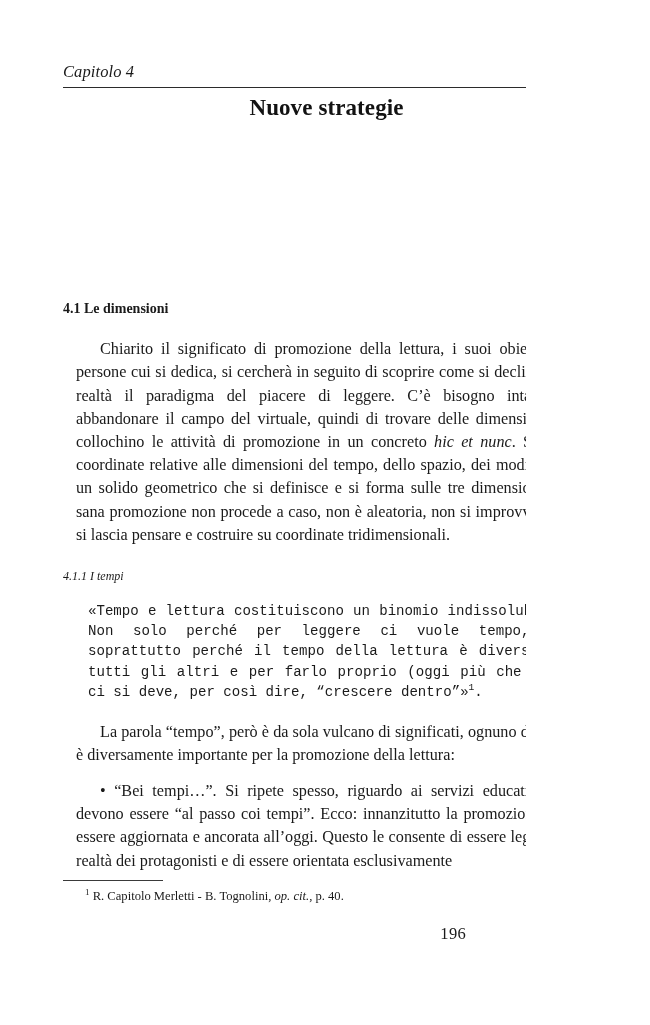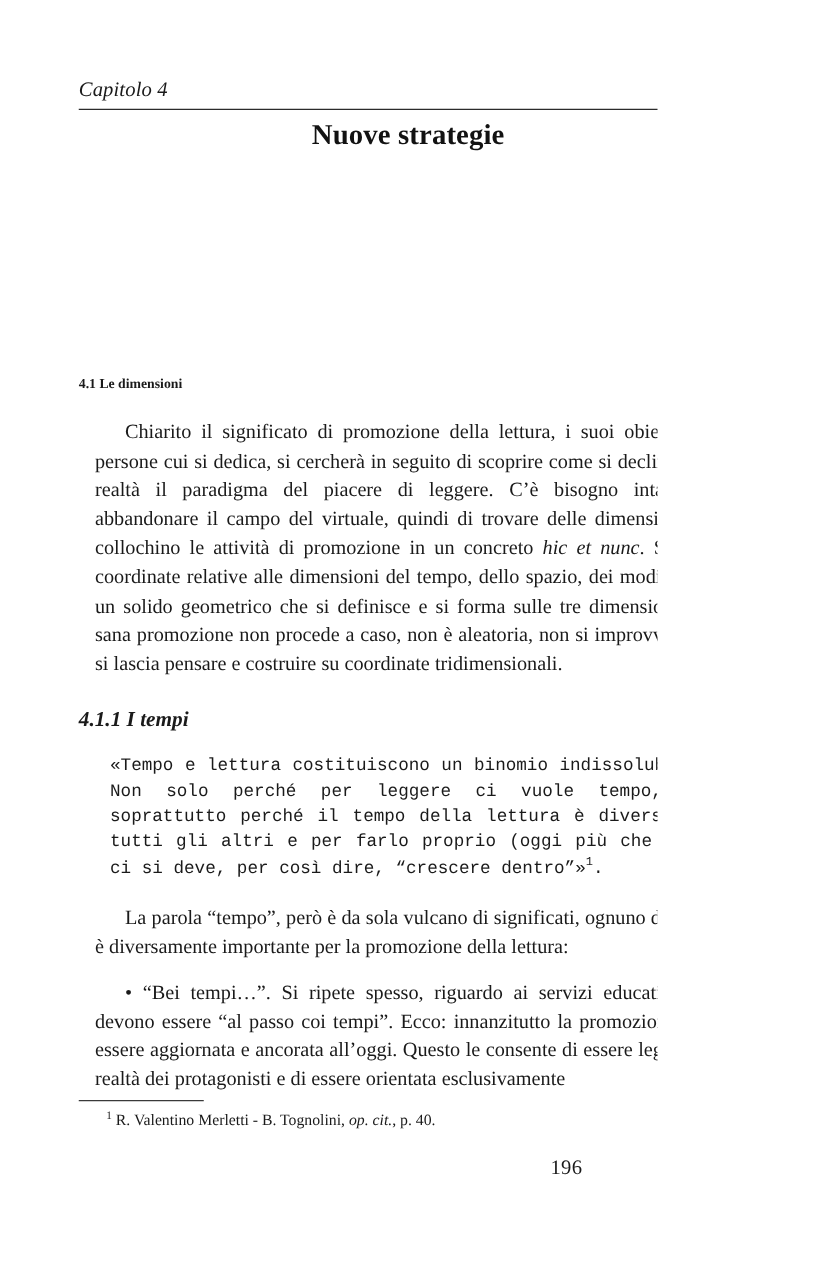--- a/index.html
+++ b/index.html
@@ -59,30 +59,30 @@
   .content {
     position: absolute;
     left: 63px;
     top: 300px;
     width: 527px;
   }
 
   h2.section-title {
     margin: 0 0 20px 0;
     font-weight: bold;
-    font-size: 11px;
+    font-size: 14px;
     line-height: 1.3;
     letter-spacing: 0;
   }
 
   h3.subsection-title {
     margin: 22px 0 14px 0;
-    font-weight: bold;
+    font-weight: normal;
     font-style: italic;
-    font-size: 17px;
+    font-size: 12px;
     line-height: 1.3;
   }
 
   p.body {
     margin: 13px;
     font-size: 16.2px;
     line-height: 23.2px;
     text-align: justify;
     text-indent: 24px;
     hyphens: manual;
@@ -160,18 +160,18 @@
     <p class="quote"><span>«Tempo e lettura costituiscono un binomio indissolubile. Non solo perché per leggere ci vuole tempo, ma soprattutto perché il tempo della lettura è diverso da tutti gli altri e per farlo proprio (oggi più che mai) ci si deve, per così dire, “crescere dentro”»</span><sup class="fn">1</sup><span>.</span></p>
 
     <p class="body" style="margin-top:18px;">La parola “tempo”, però è da sola vulcano di significati, ognuno dei quali è diversamente importante per la promozione della lettura:</p>
 
     <p class="body">• “Bei tempi…”. Si ripete spesso, riguardo ai servizi educativi, che devono essere “al passo coi tempi”. Ecco: innanzitutto la promozione deve essere aggiornata e ancorata all’oggi. Questo le consente di essere legata alla realtà dei protagonisti e di essere orientata esclusivamente</p>
 
   </div>
 
   <div class="footnote-area">
     <div class="footnote-rule"></div>
-    <p class="footnote"><sup class="fn">1</sup><span> R. Valentino Merletti - B. Tognolini, </span><i>op. cit.</i><span>, p. 40.</span></p>
+    <p class="footnote"><sup class="fn">1</sup><span> R. Capitolo Merletti - B. Tognolini, </span><i>op. cit.</i><span>, p. 40.</span></p>
   </div>
 
   <div class="folio">196</div>
 
 </div>
 
 </body></html>

